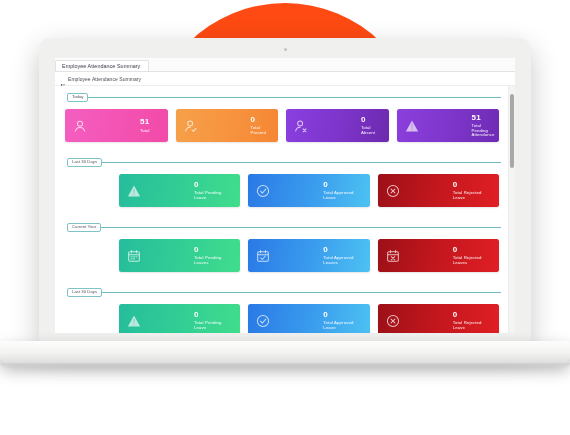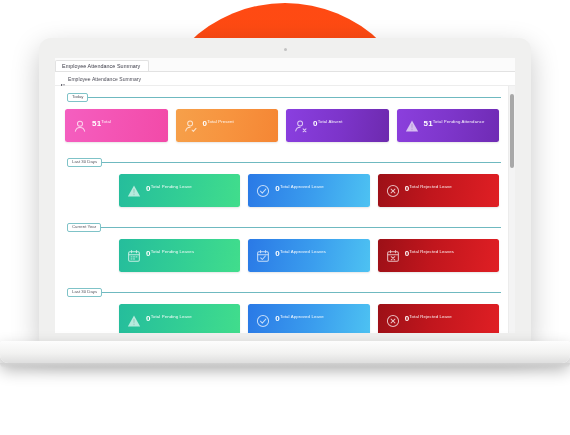--- a/index.html
+++ b/index.html
@@ -100,21 +100,21 @@
 
   .card{
     flex:1;height:33px;border-radius:2.5px;
     display:flex;align-items:center;gap:5px;
     padding:0 8px;box-sizing:border-box;
     box-shadow:0 1px 2px rgba(0,0,0,.10);
     color:#fff;position:relative;overflow:hidden;
   }
   .card .icon{flex:0 0 auto;width:14px;height:14px;opacity:.72;}
   .card .icon svg{display:block;width:14px;height:14px;}
-  .card .txt{display:flex;flex-direction:row;justify-content:center;line-height:1;}
+  .card .txt{display:flex;flex-direction:column;justify-content:center;line-height:1;margin-left:48px;}
   .card .num{font-size:8px;font-weight:700;letter-spacing:.2px;margin-bottom:2.5px;}
   .card .lbl{font-size:4.3px;letter-spacing:.12px;opacity:.96;}
 
   
   .g-pink  {background:linear-gradient(100deg,#f45fc0 0%,#f455b5 45%,#f24aa8 100%);}
   .g-orange{background:linear-gradient(100deg,#f6a04a 0%,#f7943f 50%,#f58634 100%);}
   .g-purple{background:linear-gradient(100deg,#8a3fe0 0%,#7c34c9 55%,#6d2aae 100%);}
   .g-violet{background:linear-gradient(100deg,#8b3fdd 0%,#7e36cb 50%,#6f2bb4 100%);}
   .g-green {background:linear-gradient(100deg,#25bd9c 0%,#33cf94 55%,#41dd8c 100%);}
   .g-blue  {background:linear-gradient(100deg,#2a79e6 0%,#3b9eee 55%,#4dc2f2 100%);}

